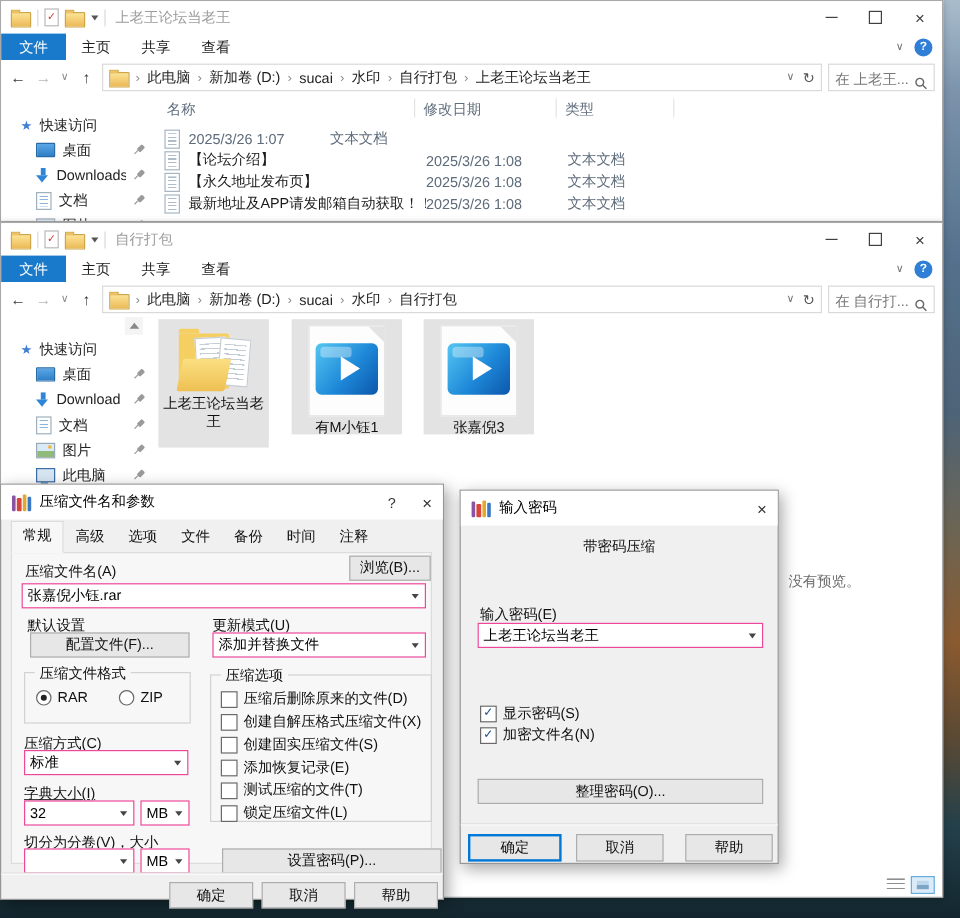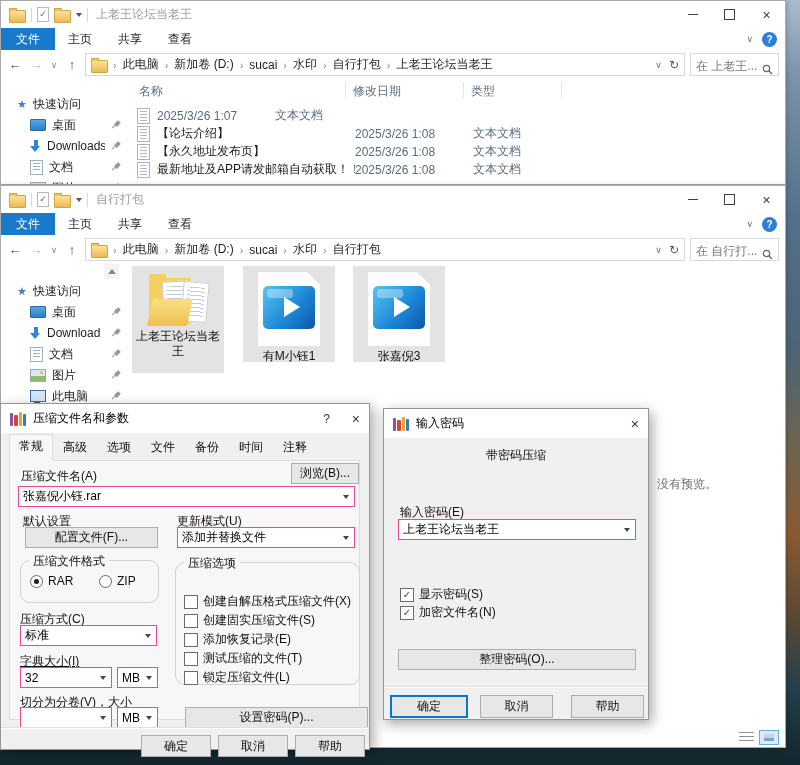--- a/index.html
+++ b/index.html
@@ -109,21 +109,21 @@
   .ttab{padding:3px 9px 4px;border:1px solid transparent;color:#111;}
   .ttab.active{background:#f7f7f7;border:1px solid #dcdcdc;border-bottom-color:#f7f7f7;position:relative;z-index:2;padding-bottom:5px;}
   .tabpage{position:absolute;left:8px;right:9px;top:56px;background:#f7f7f7;border:1px solid #dcdcdc;}
   .dlbl{position:absolute;color:#111;white-space:nowrap;}
   .dbtn{position:absolute;background:#e7e7e7;border:1px solid #adadad;display:flex;align-items:center;justify-content:center;color:#111;box-sizing:border-box;}
   .dbtn.def{border:2px solid #0078d7;}
   .combo{position:absolute;height:21px;background:#fff;border:1px solid #ec4899;display:flex;align-items:center;box-sizing:border-box;}
   .combo .val{flex:1;padding:0 4px;white-space:nowrap;overflow:hidden;color:#000;}
   .combo .arr{width:16px;height:100%;display:flex;align-items:center;justify-content:center;flex:none;}
   .combo .arr i{width:0;height:0;border:3.5px solid transparent;border-top:4.5px solid #444;margin-top:4px;}
-  .group{position:absolute;border:1px solid #d2d2d2;border-radius:10px;}
+  .group{position:absolute;border:1px solid #d2d2d2;border-radius:0;}
   .group .gt{position:absolute;top:-8px;left:8px;background:#f7f7f7;padding:0 4px;color:#111;white-space:nowrap;}
   .radio{position:absolute;display:flex;align-items:center;gap:5px;color:#111;}
   .radio .rc{width:11px;height:11px;border:1px solid #6a6a6a;border-radius:50%;background:#fff;display:flex;align-items:center;justify-content:center;flex:none;}
   .radio.sel .rc::before{content:"";width:5px;height:5px;border-radius:50%;background:#222;}
   .chk{position:absolute;display:flex;align-items:center;gap:5px;color:#111;white-space:nowrap;}
   .chk .box{width:12px;height:12px;border:1px solid #6a6a6a;background:#fff;flex:none;display:flex;align-items:center;justify-content:center;font-size:10px;color:#1a4e8a;font-weight:bold;line-height:1;}
   .footer-sep{position:absolute;left:0;right:0;height:1px;background:#dfdfdf;border-bottom:1px solid #fff;}
   .pwd-heading{position:absolute;left:0;right:0;text-align:center;color:#111;}
 </style>
 </head>
@@ -440,20 +440,24 @@
           <span class="rc"></span>
           <span>RAR</span>
         </span>
       <span class="radio" style="left:78px;top:13px;">
           <span class="rc"></span>
           <span>ZIP</span>
         </span>
     </div>
     <div class="group" style="left:165px;top:101px;width:183px;height:121px;">
       <span class="gt">压缩选项</span>
+      <span class="chk" style="left:8px;top:11px;">
+          <span class="box"></span>
+          <span>压缩后删除原来的文件(D)</span>
+        </span>
       <span class="chk" style="left:8px;top:30px;">
           <span class="box"></span>
           <span>创建自解压格式压缩文件(X)</span>
         </span>
       <span class="chk" style="left:8px;top:49px;">
           <span class="box"></span>
           <span>创建固实压缩文件(S)</span>
         </span>
       <span class="chk" style="left:8px;top:68px;">
           <span class="box"></span>

